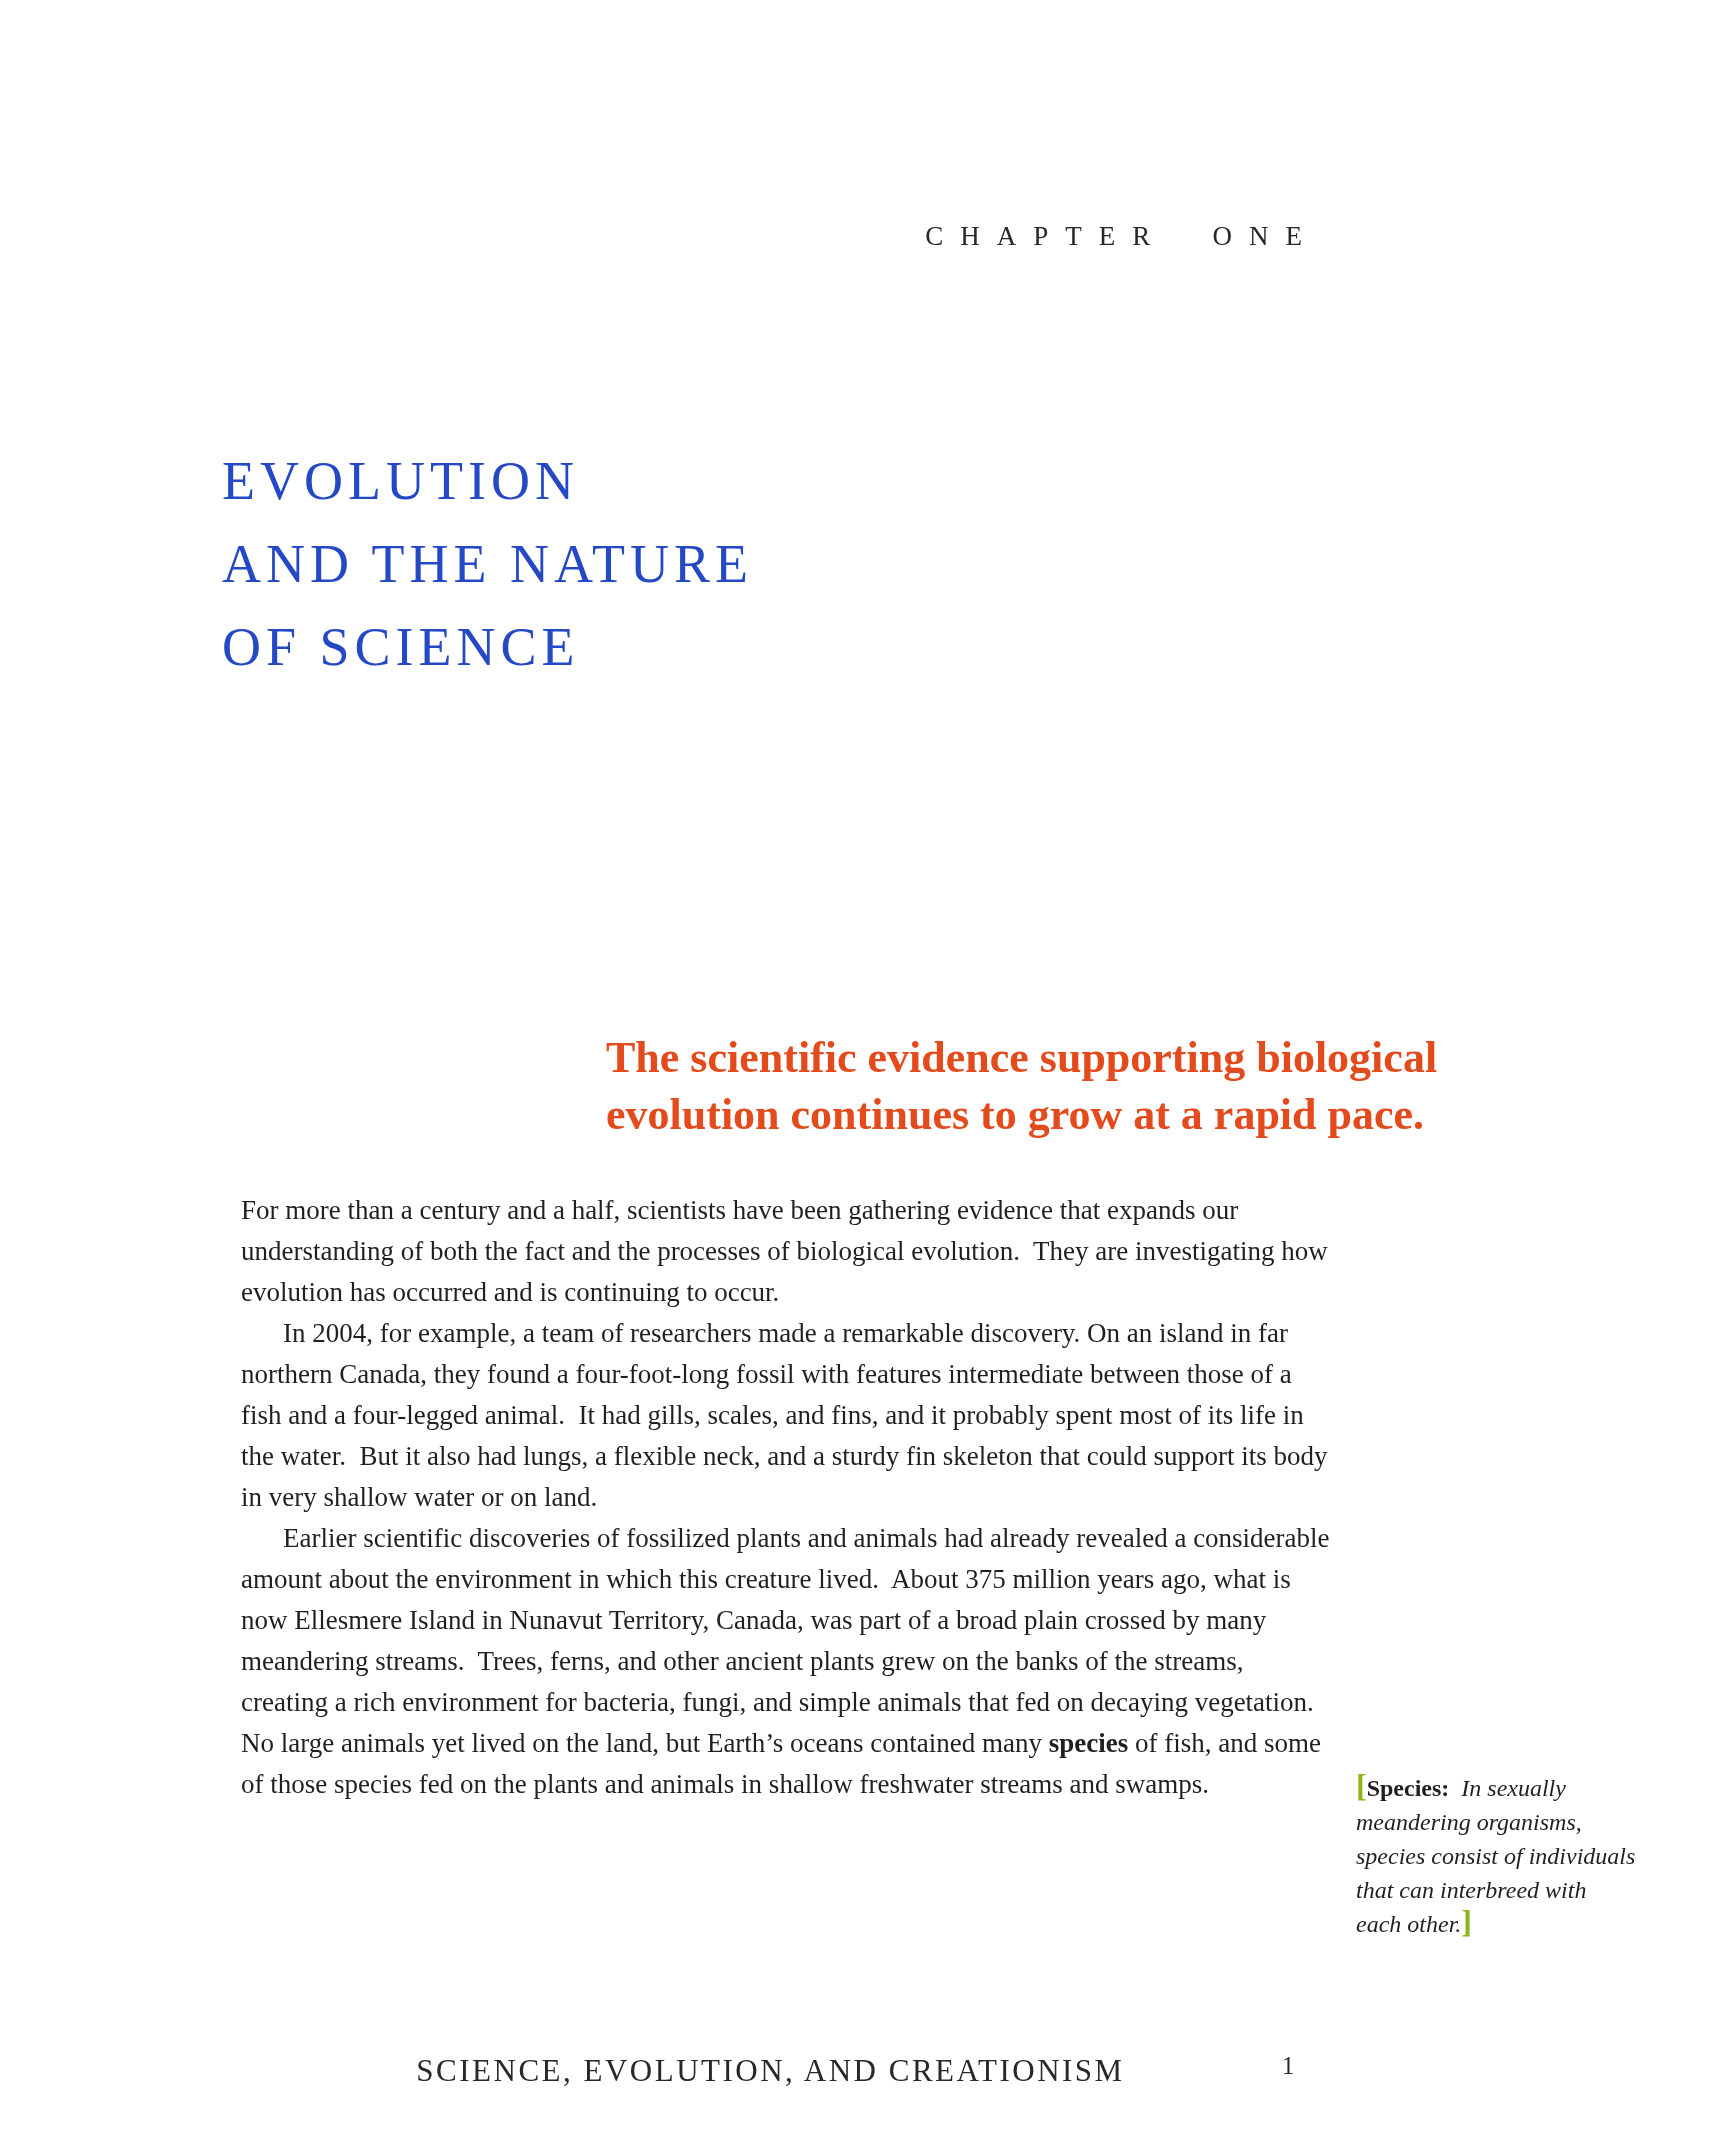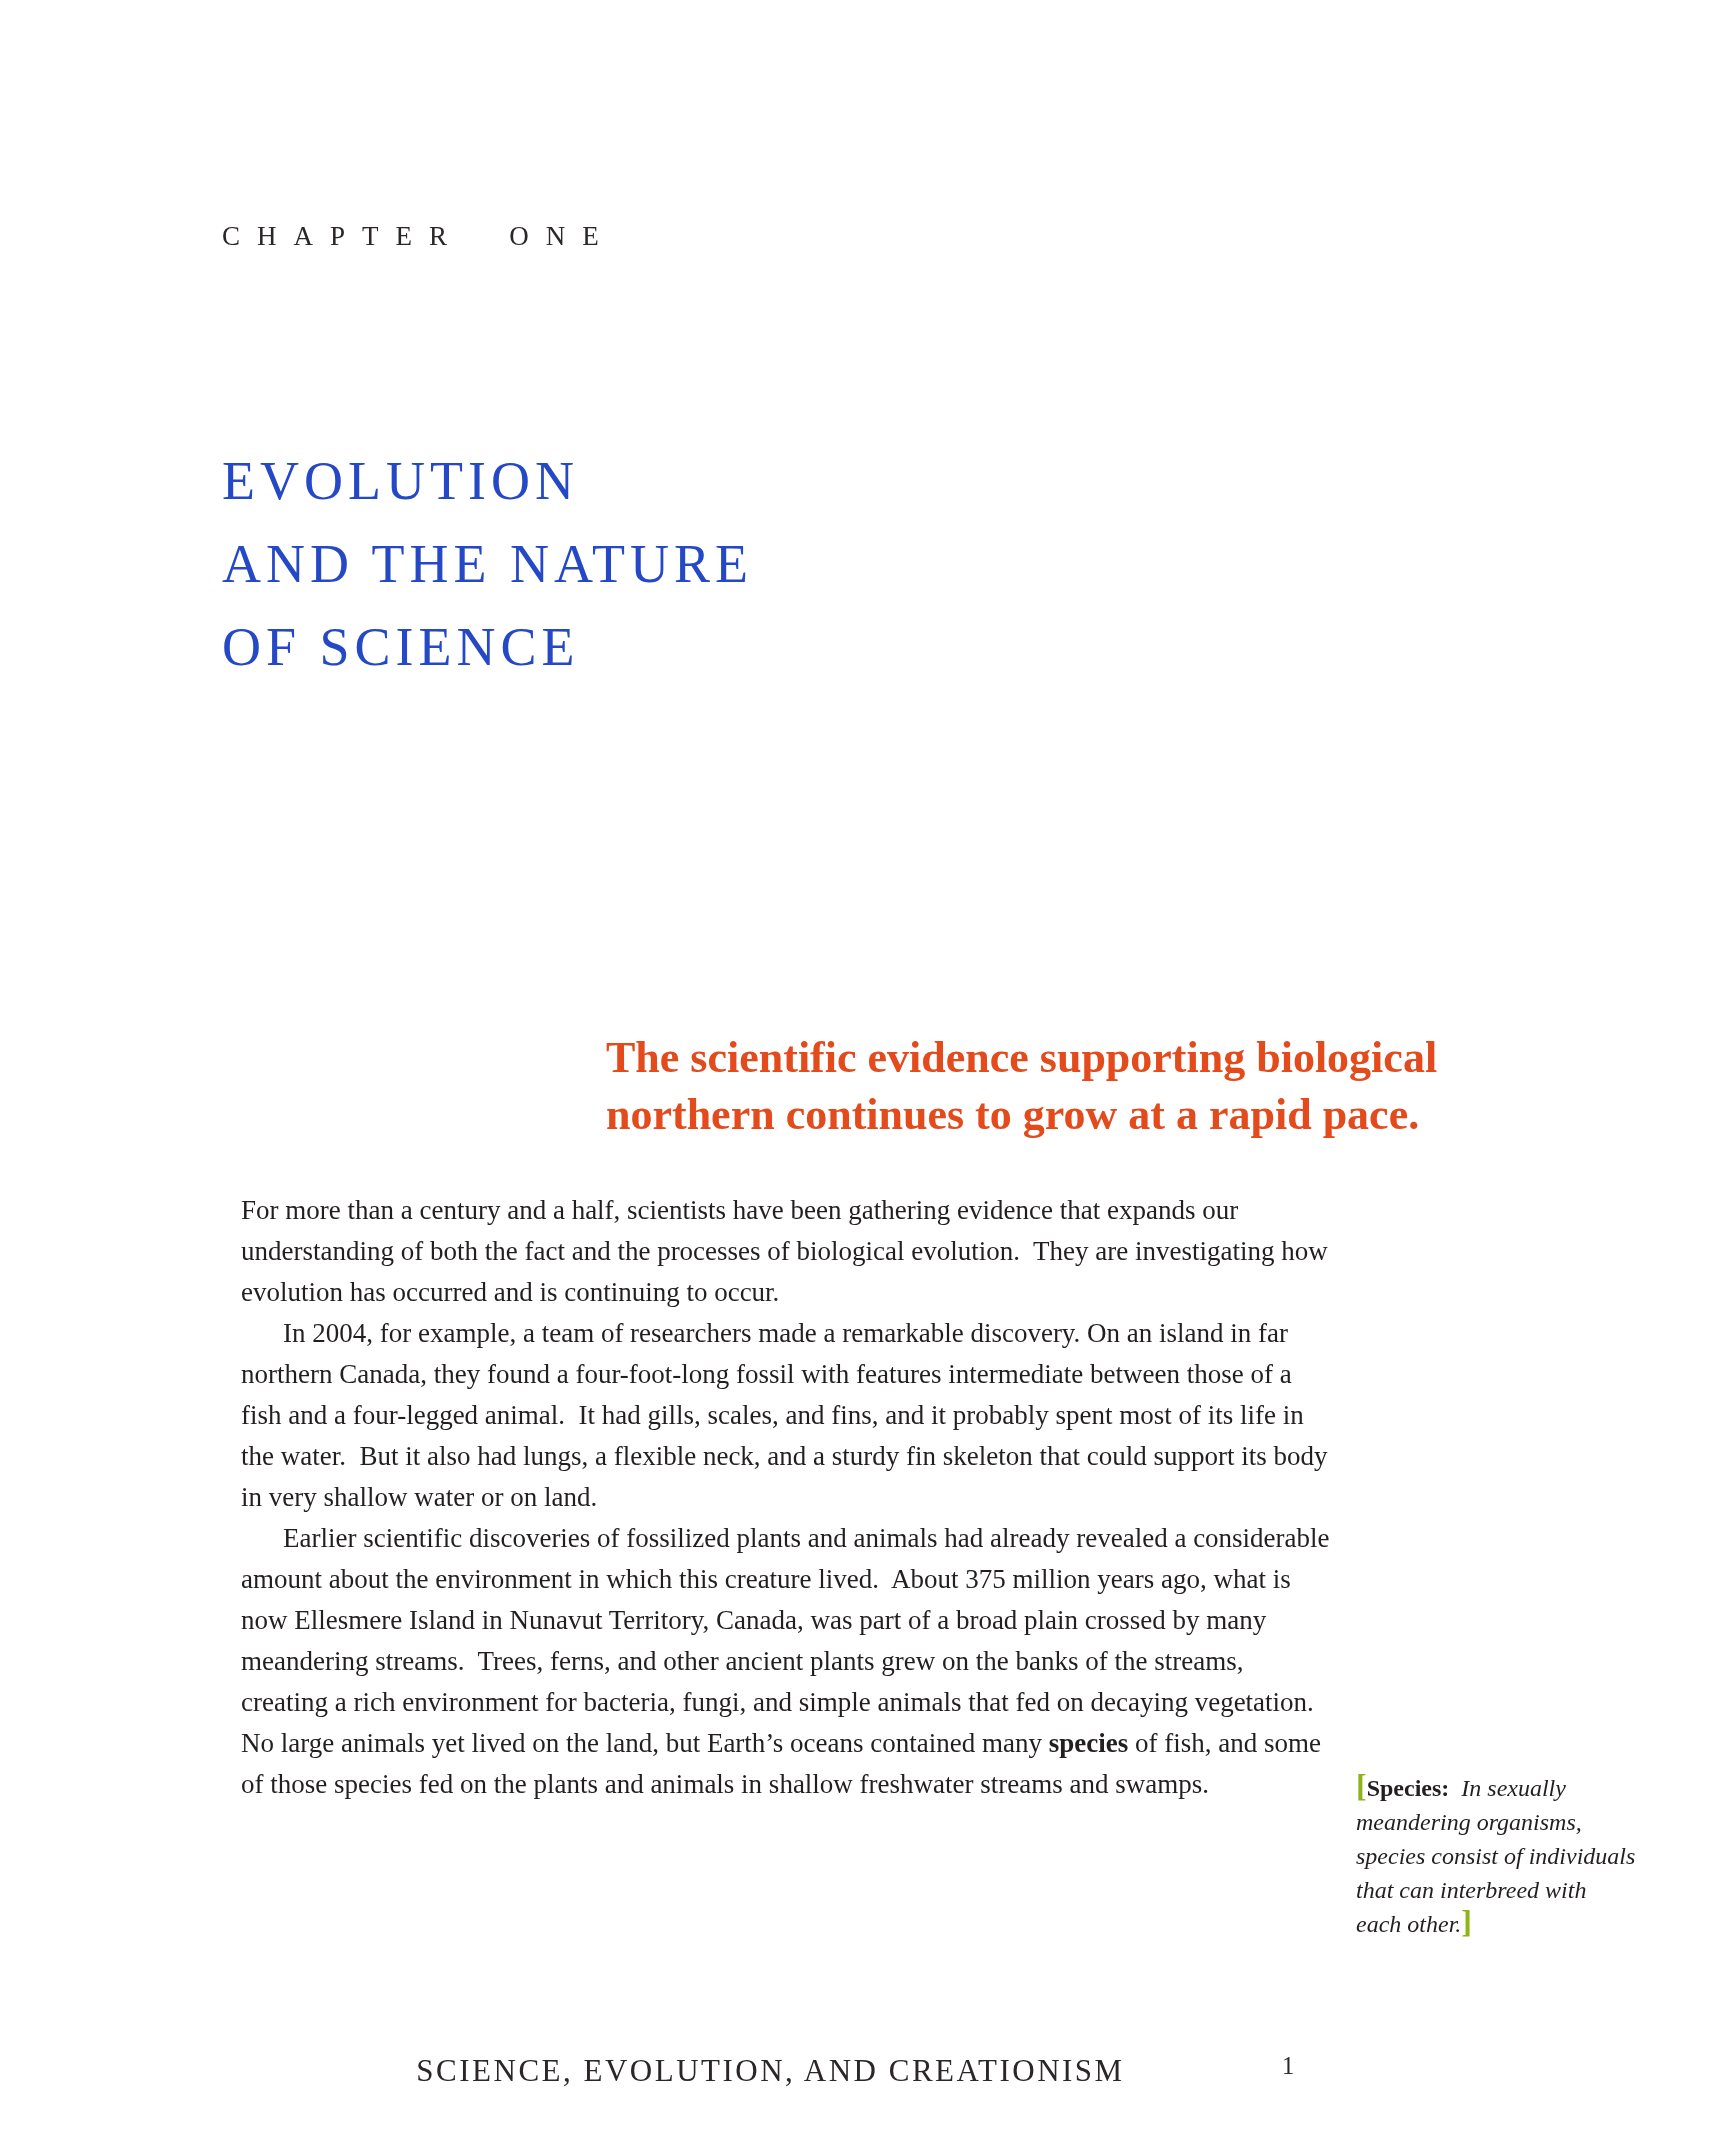--- a/index.html
+++ b/index.html
@@ -14,21 +14,21 @@
     background: #ffffff;
     font-family: "Liberation Serif", "DejaVu Serif", serif;
     color: var(--ink, #231f20);
     overflow: hidden;
   }
   .chapter-label {
     position: absolute;
     top: 221px;
     left: 222px;
     width: 1097px;
-    text-align: left;
+    text-align: right;
     font-size: 27px;
     letter-spacing: 17px;
     word-spacing: 21.5px;
     color: #2b2627;
   }
   .book-title {
     position: absolute;
     top: 440px;
     left: 222px;
     width: 1097px;
@@ -119,21 +119,21 @@
   <div class="chapter-label">CHAPTER ONE</div>
 
   <div class="book-title">
     <div class="title-line">EVOLUTION</div>
     <div class="title-line">AND THE NATURE</div>
     <div class="title-line">OF SCIENCE</div>
   </div>
 
   <div class="pull-quote">
     <div class="quote-line">The scientific evidence supporting biological</div>
-    <div class="quote-line">northern continues to grow at a rapid pace.</div>
+    <div class="quote-line">evolution continues to grow at a rapid pace.</div>
   </div>
 
   <div class="body-text">
     <p>For more than a century and a half, scientists have been gathering evidence that expands our understanding of both the fact and the processes of biological evolution.  They are investigating how evolution has occurred and is continuing to occur.</p>
     <p class="indent">In 2004, for example, a team of researchers made a remarkable discovery. On an island in far northern Canada, they found a four-foot-long fossil with features intermediate between those of a fish and a four-legged animal.  It had gills, scales, and fins, and it probably spent most of its life in the water.  But it also had lungs, a flexible neck, and a sturdy fin skeleton that could support its body in very shallow water or on land.</p>
     <p class="indent"><span>Earlier scientific discoveries of fossilized plants and animals had already revealed a considerable amount about the environment in which this creature lived.  About 375 million years ago, what is now Ellesmere Island in Nunavut Territory, Canada, was part of a broad plain crossed by many meandering streams.  Trees, ferns, and other ancient plants grew on the banks of the streams, creating a rich environment for bacteria, fungi, and simple animals that fed on decaying vegetation.  No large animals yet lived on the land, but Earth’s oceans contained many </span><span class="bold">species</span><span> of fish, and some of those species fed on the plants and animals in shallow freshwater streams and swamps.</span></p>
   </div>
 
   <div class="margin-note"><span class="bracket">[</span><span class="term">Species:</span><span class="def">  </span><span class="def">In sexually meandering organisms, species consist of individuals that can interbreed with each other.</span><span class="bracket">]</span></div>
 

